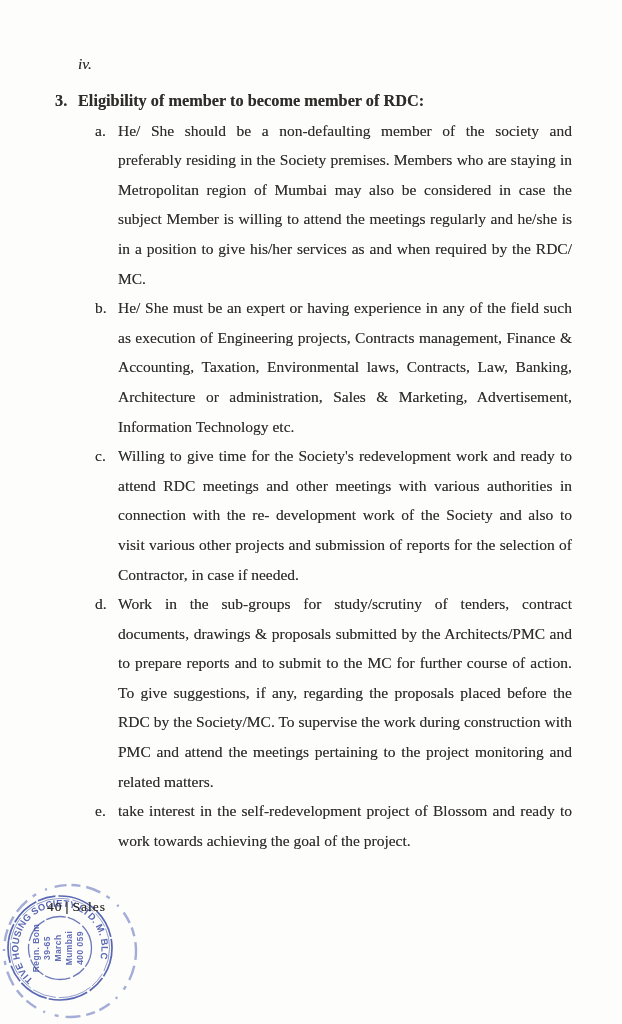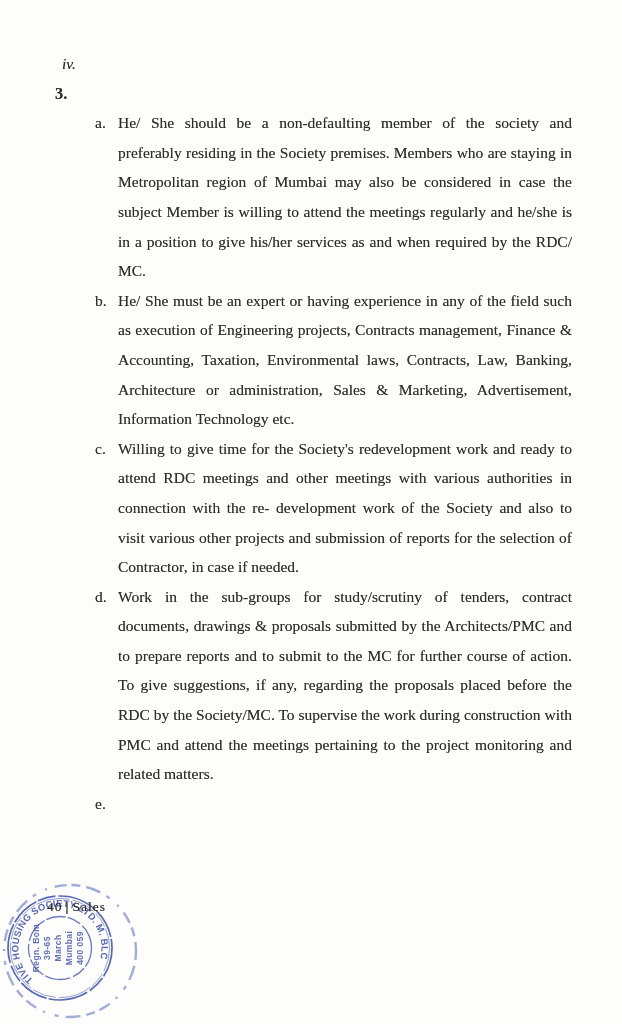--- a/index.html
+++ b/index.html
@@ -12,21 +12,21 @@
     color:#2f2d2a;
   }
   .content{
     position:absolute;top:49px;left:0;right:0;
     font-size:15.5px;line-height:29.6px;
   }
   .row{display:flex;}
   p{margin:0;}
   .justify{text-align:justify;}
   
-  .row-iv{margin-left:62px;}
+  .row-iv{margin-left:78px;flex-direction:column;}
   .label-iv{flex:0 0 37px;font-style:italic;}
   .text-iv{width:458px;}
   
   .row-heading{margin-left:55px;font-weight:bold;font-size:16.3px;}
   .label-num{flex:0 0 23px;}
   .heading-title{margin:0;font-size:16.3px;line-height:29.6px;font-weight:bold;}
   
   .intro{margin-left:78px;}
   
   .row-crit{margin-left:95px;}
@@ -56,20 +56,21 @@
 <div class="page">
 
   <div class="content">
 
     <div class="row row-iv">
       <span class="label-iv">iv.</span>
     </div>
 
     <div class="row row-heading">
       <span class="label-num">3.</span>
+      <h3 class="heading-title">Eligibility of member to become member of RDC:</h3>
     </div>
 
 
     <div class="row row-crit">
       <span class="label-crit">a.</span>
       <p class="text-crit justify">He/ She should be a non-defaulting member of the society and preferably residing in the Society premises. Members who are staying in Metropolitan region of Mumbai may also be considered in case the subject Member is willing to attend the meetings regularly and he/she is in a position to give his/her services as and when required by the RDC/ MC.</p>
     </div>
 
     <div class="row row-crit">
       <span class="label-crit">b.</span>
@@ -81,20 +82,21 @@
       <p class="text-crit justify">Willing to give time for the Society's redevelopment work and ready to attend RDC meetings and other meetings with various authorities in connection with the re- development work of the Society and also to visit various other projects and submission of reports for the selection of Contractor, in case if needed.</p>
     </div>
 
     <div class="row row-crit">
       <span class="label-crit">d.</span>
       <p class="text-crit justify">Work in the sub-groups for study/scrutiny of tenders, contract documents, drawings &amp; proposals submitted by the Architects/PMC and to prepare reports and to submit to the MC for further course of action. To give suggestions, if any, regarding the proposals placed before the RDC by the Society/MC. To supervise the work during construction with PMC and attend the meetings pertaining to the project monitoring and related matters.</p>
     </div>
 
     <div class="row row-crit">
       <span class="label-crit">e.</span>
+      <p class="text-crit justify">take interest in the self-redevelopment project of Blossom and ready to work towards achieving the goal of the project.</p>
     </div>
 
   </div>
 
   <div class="stamp">
     <svg width="220" height="220" viewBox="0 0 220 220" xmlns="http://www.w3.org/2000/svg">
 
       <circle cx="120" cy="113" r="66" fill="none" stroke="#4c5cb5" stroke-width="2.4" stroke-dasharray="9 6 15 7 4 10 2 8 12 5" opacity="0.5"></circle>
 
       <circle cx="110" cy="110" r="52" fill="none" stroke="#3c4da6" stroke-width="1.7" opacity="0.85" stroke-dasharray="30 2 18 3 40 2"></circle>

